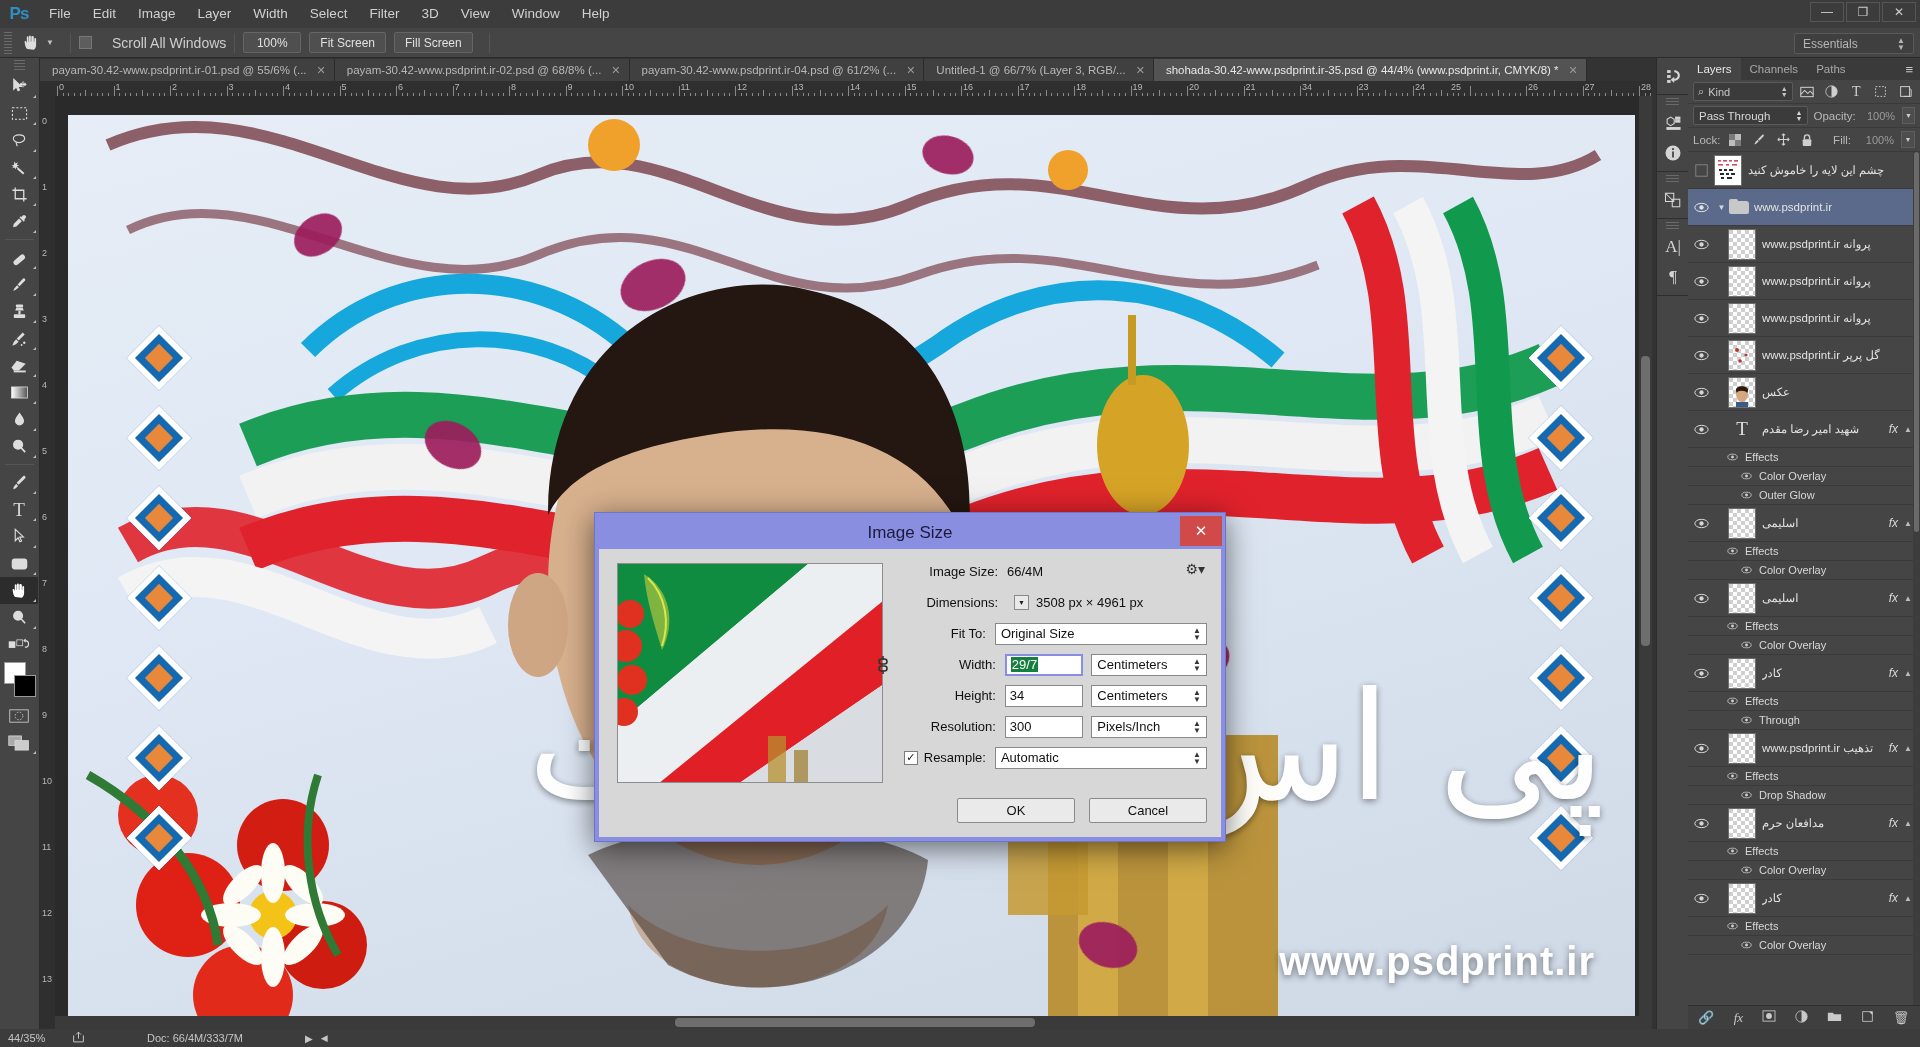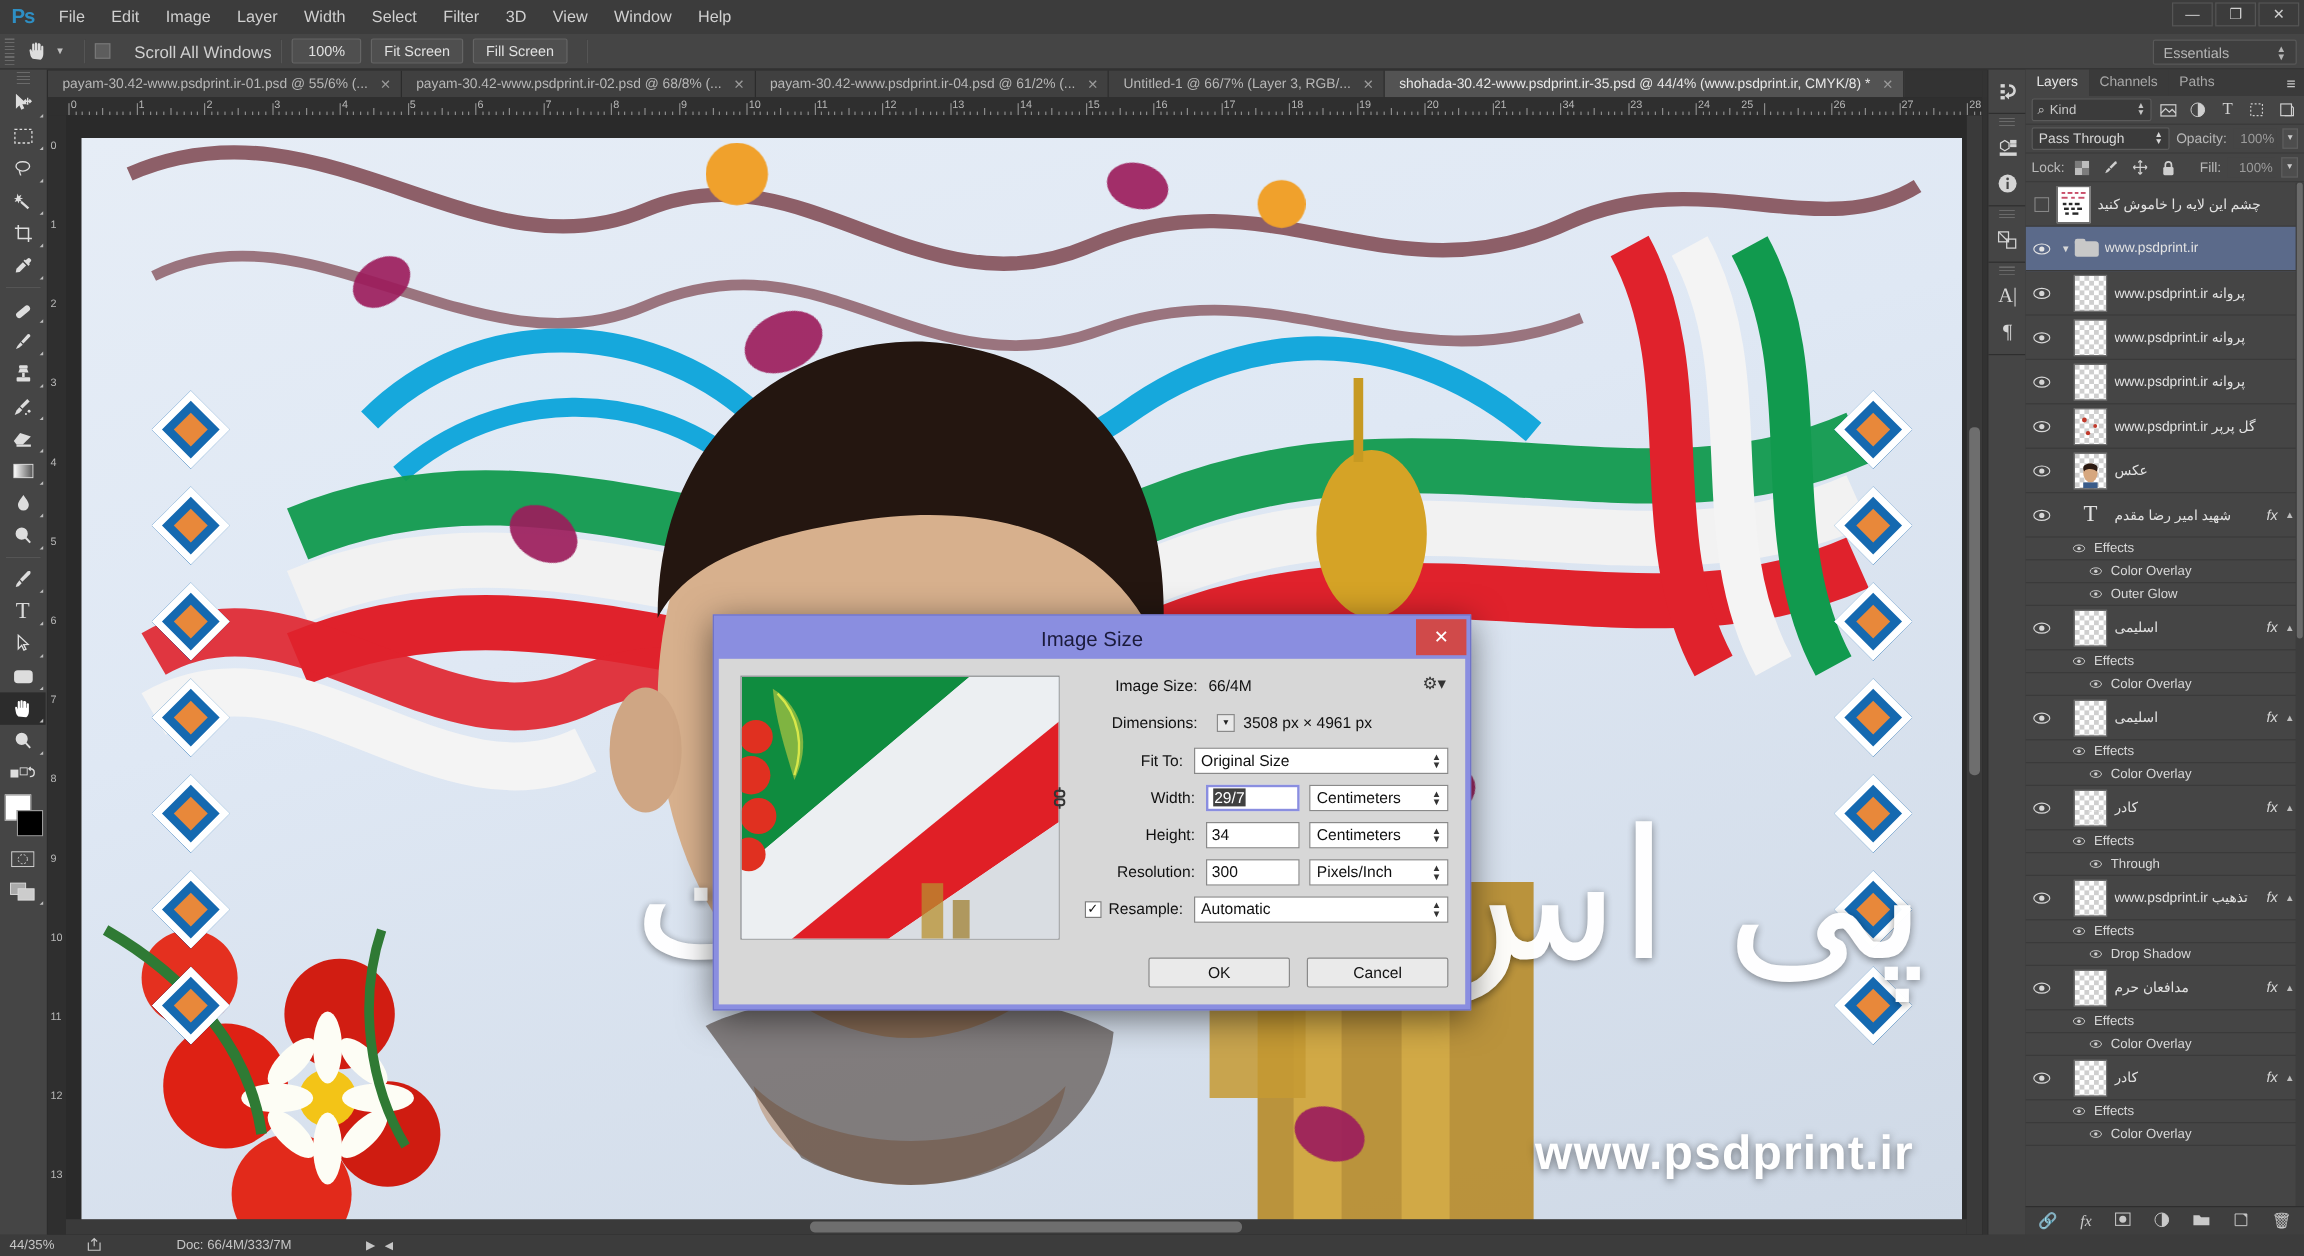--- a/index.html
+++ b/index.html
@@ -197,21 +197,21 @@
     background:#d7d7d7; padding:14px; }
   #preview { position:absolute; left:18px; top:14px; width:266px; height:220px;
     border:1px solid #8d8d8d; overflow:hidden; background:#dde3ea; }
   #fields { position:absolute; left:300px; top:10px; right:14px; }
   .frow { display:flex; align-items:center; height:25px; margin-bottom:6px; }
   .flabel { width:108px; text-align:right; padding-right:9px; font-size:13px; color:#101010; }
   .fvalue { font-size:13px; color:#101010; }
   .ftext { width:80px; height:22px; background:#fff; border:1px solid #898989;
     font-size:13px; color:#101010; display:flex; align-items:center; padding:0 4px; }
   .ftext.hl { border:2px solid #8a8ee0; }
-  .ftext.hl span { background:#404040; color:#fff; padding:0 1px; }
+  .ftext.hl span { background:#15803d; color:#fff; padding:0 1px; }
   .fselect { height:22px; background:#fff; border:1px solid #898989; font-size:13px;
     color:#101010; display:flex; align-items:center; padding:0 5px; position:relative; }
   .fselect .spin { margin-left:auto; font-size:8px; line-height:7px; color:#333;
     text-align:center; }
   .unitsel { width:118px; margin-left:8px; }
   .wide { width:240px; }
   #gearbtn { position:absolute; right:2px; top:2px; font-size:14px; color:#333; }
   #dimcaret { width:15px; height:15px; background:#e9e9e9; border:1px solid #8a8a8a;
     display:inline-flex; align-items:center; justify-content:center; font-size:7px;
     color:#222; margin:0 7px; }

